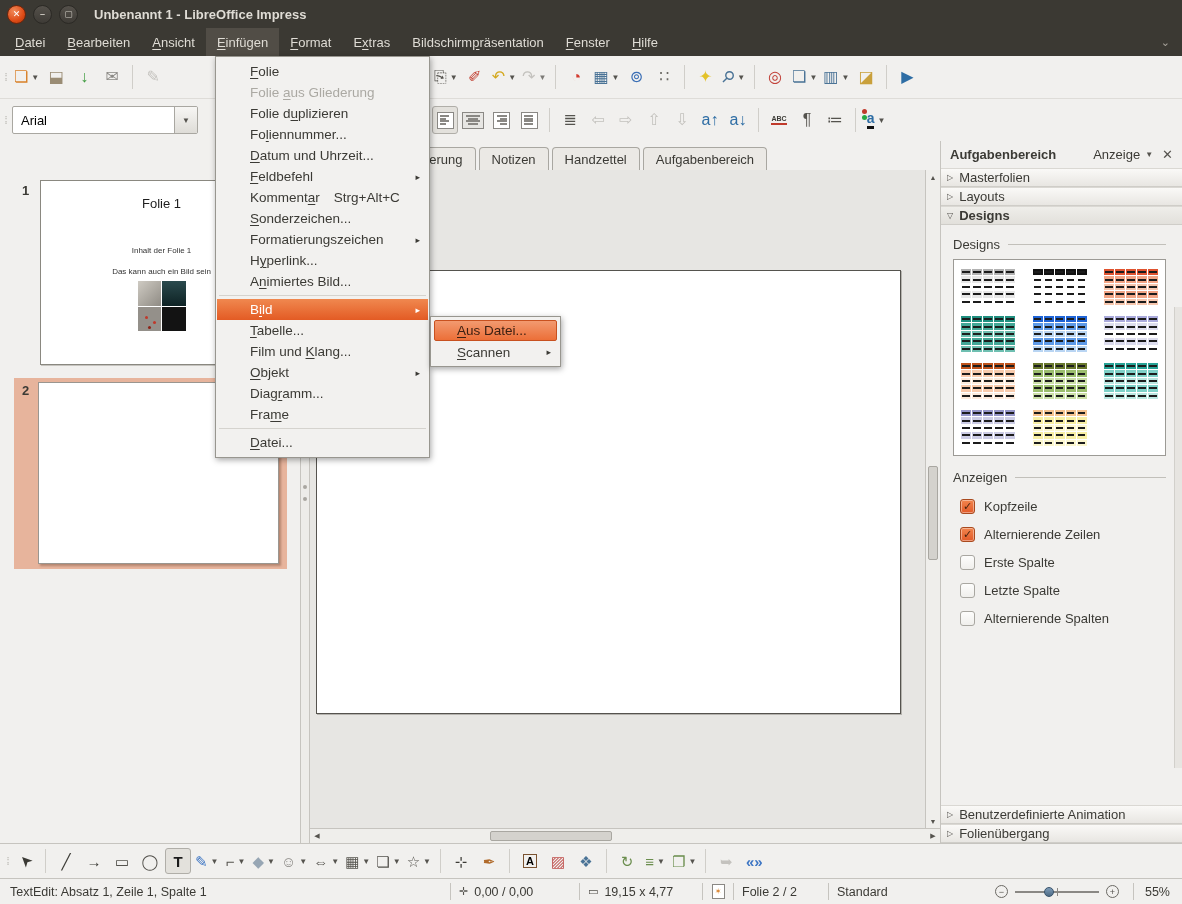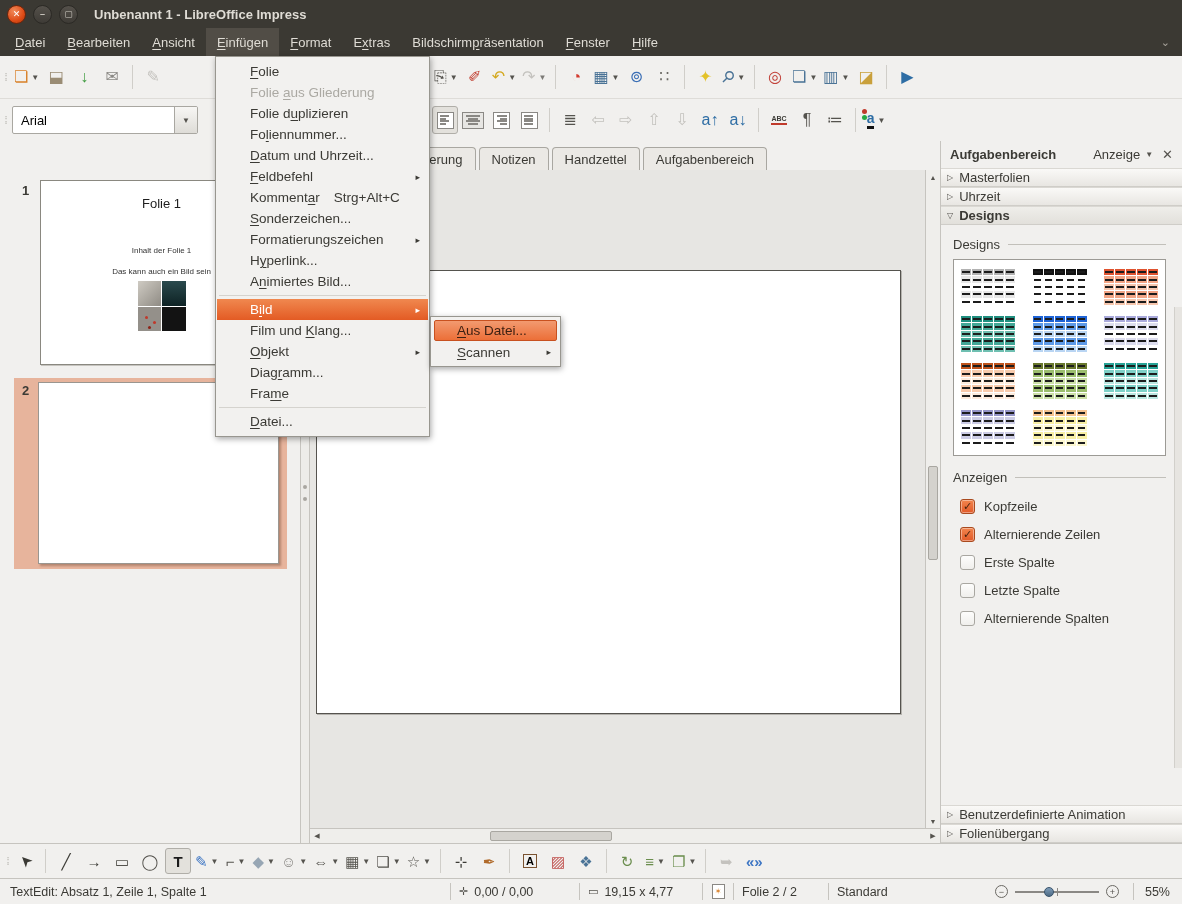--- a/index.html
+++ b/index.html
@@ -385,21 +385,21 @@
         </span>
         <span class="tp-close">✕</span>
       </div>
       <div id="tp-sections">
           <div class="tp-section">
             <span class="tri">▷</span>
             <span>Masterfolien</span>
           </div>
           <div class="tp-section">
             <span class="tri">▷</span>
-            <span>Uhrzeit</span>
+            <span>Layouts</span>
           </div>
           <div class="tp-section expanded">
             <span class="tri">▽</span>
             <span>Designs</span>
           </div>
         </div>
       <div class="tp-content">
         <div class="grouplabel">
           <span>Designs</span>
         </div>
@@ -1014,20 +1014,23 @@
       </div>
       <div class="mitem">
         <span class="mlabel">A<u>n</u>imiertes Bild...</span>
       </div>
       <div class="msep"></div>
       <div class="mitem hl">
         <span class="mlabel">B<u>i</u>ld</span>
         <span class="marrow">▸</span>
       </div>
       <div class="mitem">
+        <span class="mlabel"><u>T</u>abelle...</span>
+      </div>
+      <div class="mitem">
         <span class="mlabel">Film und <u>K</u>lang...</span>
       </div>
       <div class="mitem">
         <span class="mlabel"><u>O</u>bjekt</span>
         <span class="marrow">▸</span>
       </div>
       <div class="mitem">
         <span class="mlabel">Diag<u>r</u>amm...</span>
       </div>
       <div class="mitem">

